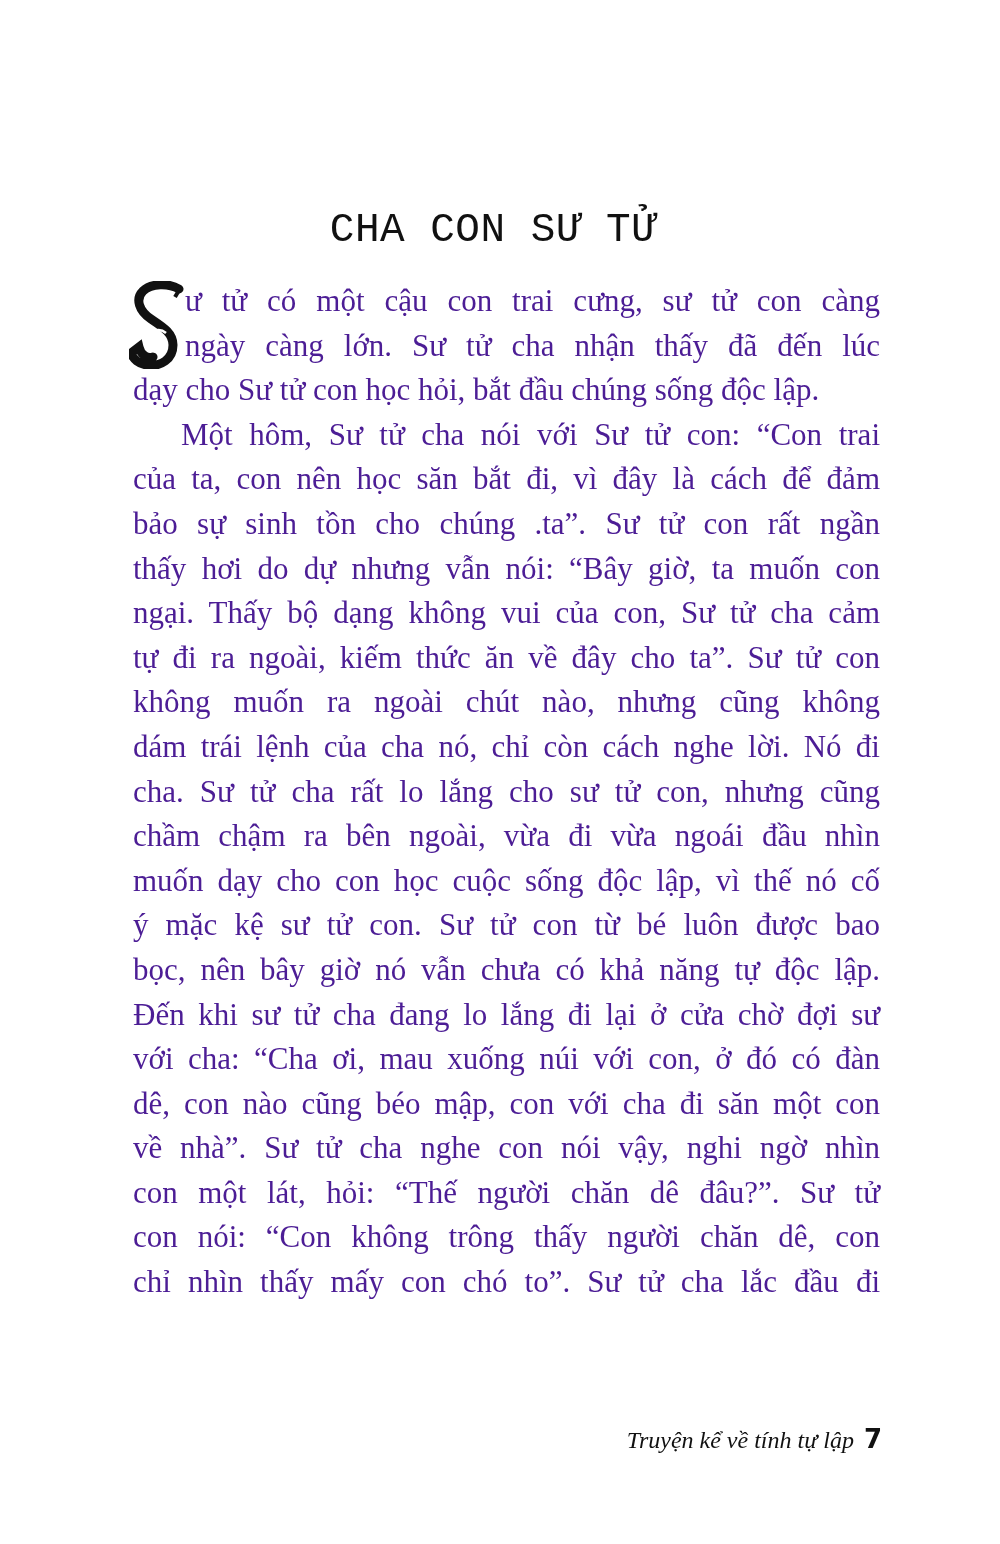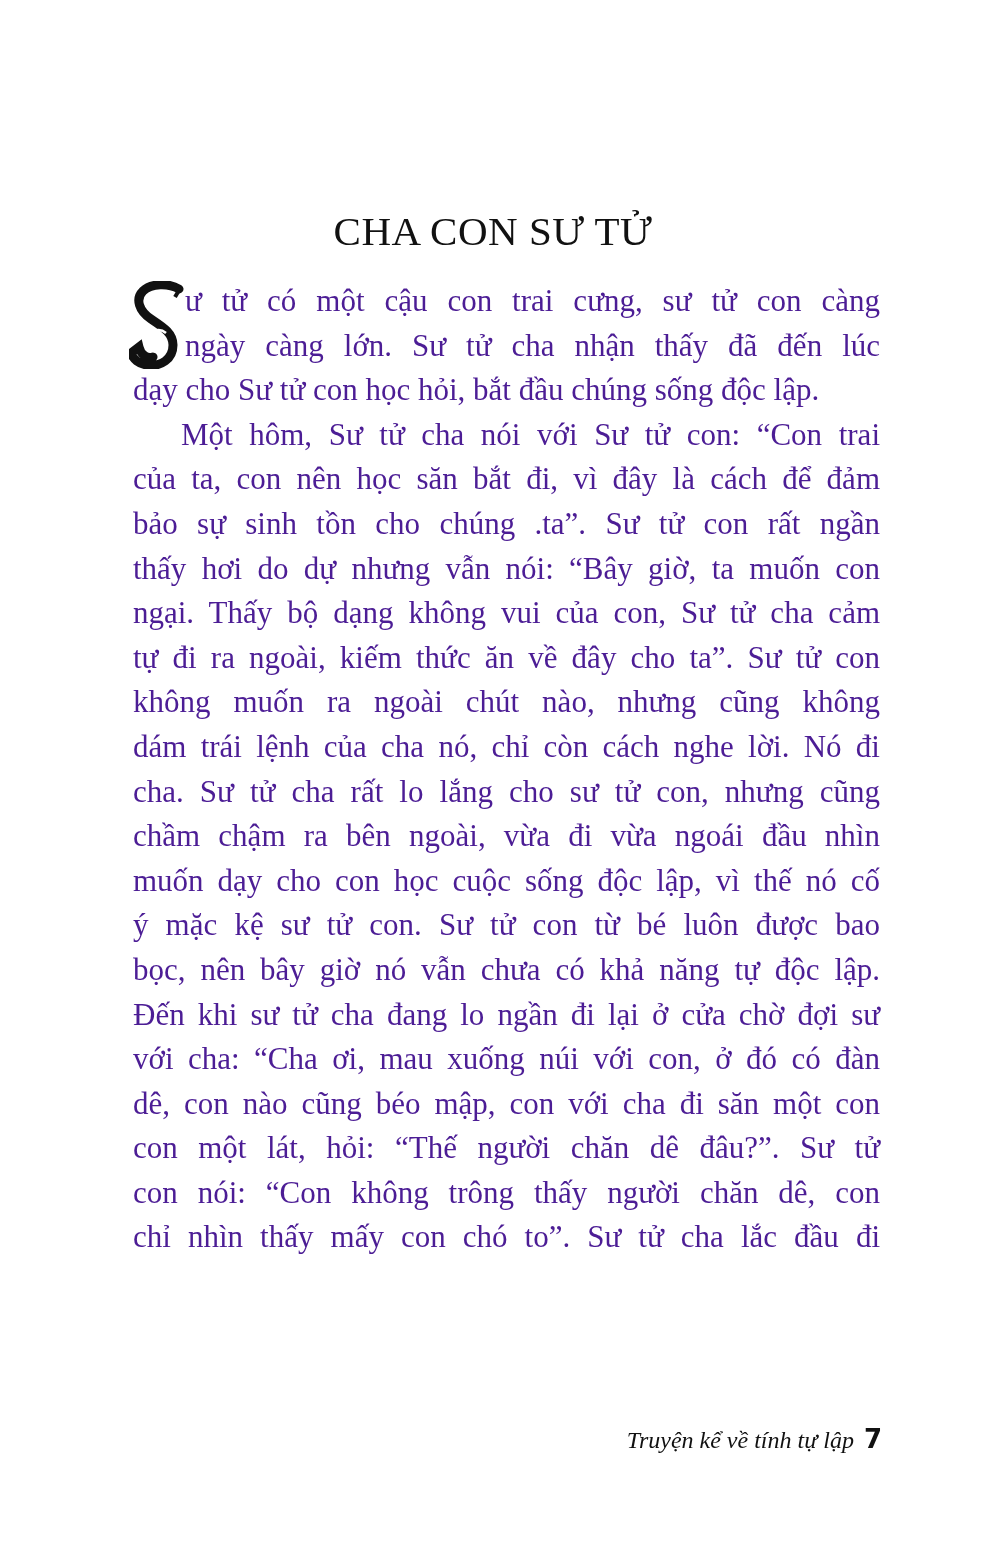--- a/index.html
+++ b/index.html
@@ -2,21 +2,21 @@
 <html><head>
 <meta charset="utf-8">
 <style>
   html, body { margin:0; padding:0; }
   body {
     width:1000px; height:1544px; background:#ffffff; position:relative; overflow:hidden;
     color:#111;
   }
   .page-title {
     position:absolute; top:180px; left:0; width:986px; text-align:center;
-    font-family:Liberation Serif, serif; font-size:41px; letter-spacing:0.5px;
+    font-family:Liberation Mono, monospace; font-size:41px; letter-spacing:0.5px;
     color:#111; font-weight:normal;
   }
   .body-text {
     position:absolute; left:133px; top:279px; width:747px;
     font-family:"Liberation Serif", serif; font-size:31px; line-height:44.6px;
     color:#4c1d95;
   }
   .line {
     display:block; text-align:justify; text-align-last:justify; white-space:nowrap;
     height:44.6px; overflow:visible;
@@ -56,23 +56,24 @@
   <span class="line">thấy hơi do dự nhưng vẫn nói: “Bây giờ, ta muốn con</span>
   <span class="line">ngại. Thấy bộ dạng không vui của con, Sư tử cha cảm</span>
   <span class="line">tự đi ra ngoài, kiếm thức ăn về đây cho ta”. Sư tử con</span>
   <span class="line">không muốn ra ngoài chút nào, nhưng cũng không</span>
   <span class="line">dám trái lệnh của cha nó, chỉ còn cách nghe lời. Nó đi</span>
   <span class="line">cha. Sư tử cha rất lo lắng cho sư tử con, nhưng cũng</span>
   <span class="line">chầm chậm ra bên ngoài, vừa đi vừa ngoái đầu nhìn</span>
   <span class="line">muốn dạy cho con học cuộc sống độc lập, vì thế nó cố</span>
   <span class="line">ý mặc kệ sư tử con. Sư tử con từ bé luôn được bao</span>
   <span class="line">bọc, nên bây giờ nó vẫn chưa có khả năng tự độc lập.</span>
-  <span class="line">Đến khi sư tử cha đang lo ngần đi lại ở cửa chờ đợi sư</span>
+  <span class="line">Đến khi sư tử cha đang lo lắng đi lại ở cửa chờ đợi sư</span>
   <span class="line">với cha: “Cha ơi, mau xuống núi với con, ở đó có đàn</span>
   <span class="line">dê, con nào cũng béo mập, con với cha đi săn một con</span>
+  <span class="line">về nhà”. Sư tử cha nghe con nói vậy, nghi ngờ nhìn</span>
   <span class="line">con một lát, hỏi: “Thế người chăn dê đâu?”. Sư tử</span>
   <span class="line">con nói: “Con không trông thấy người chăn dê, con</span>
   <span class="line">chỉ nhìn thấy mấy con chó to”. Sư tử cha lắc đầu đi</span>
 </div>
 
 <div class="footer">
   <span>Truyện kể về tính tự lập</span>
   <span class="page-num">7</span>
 </div>
 

